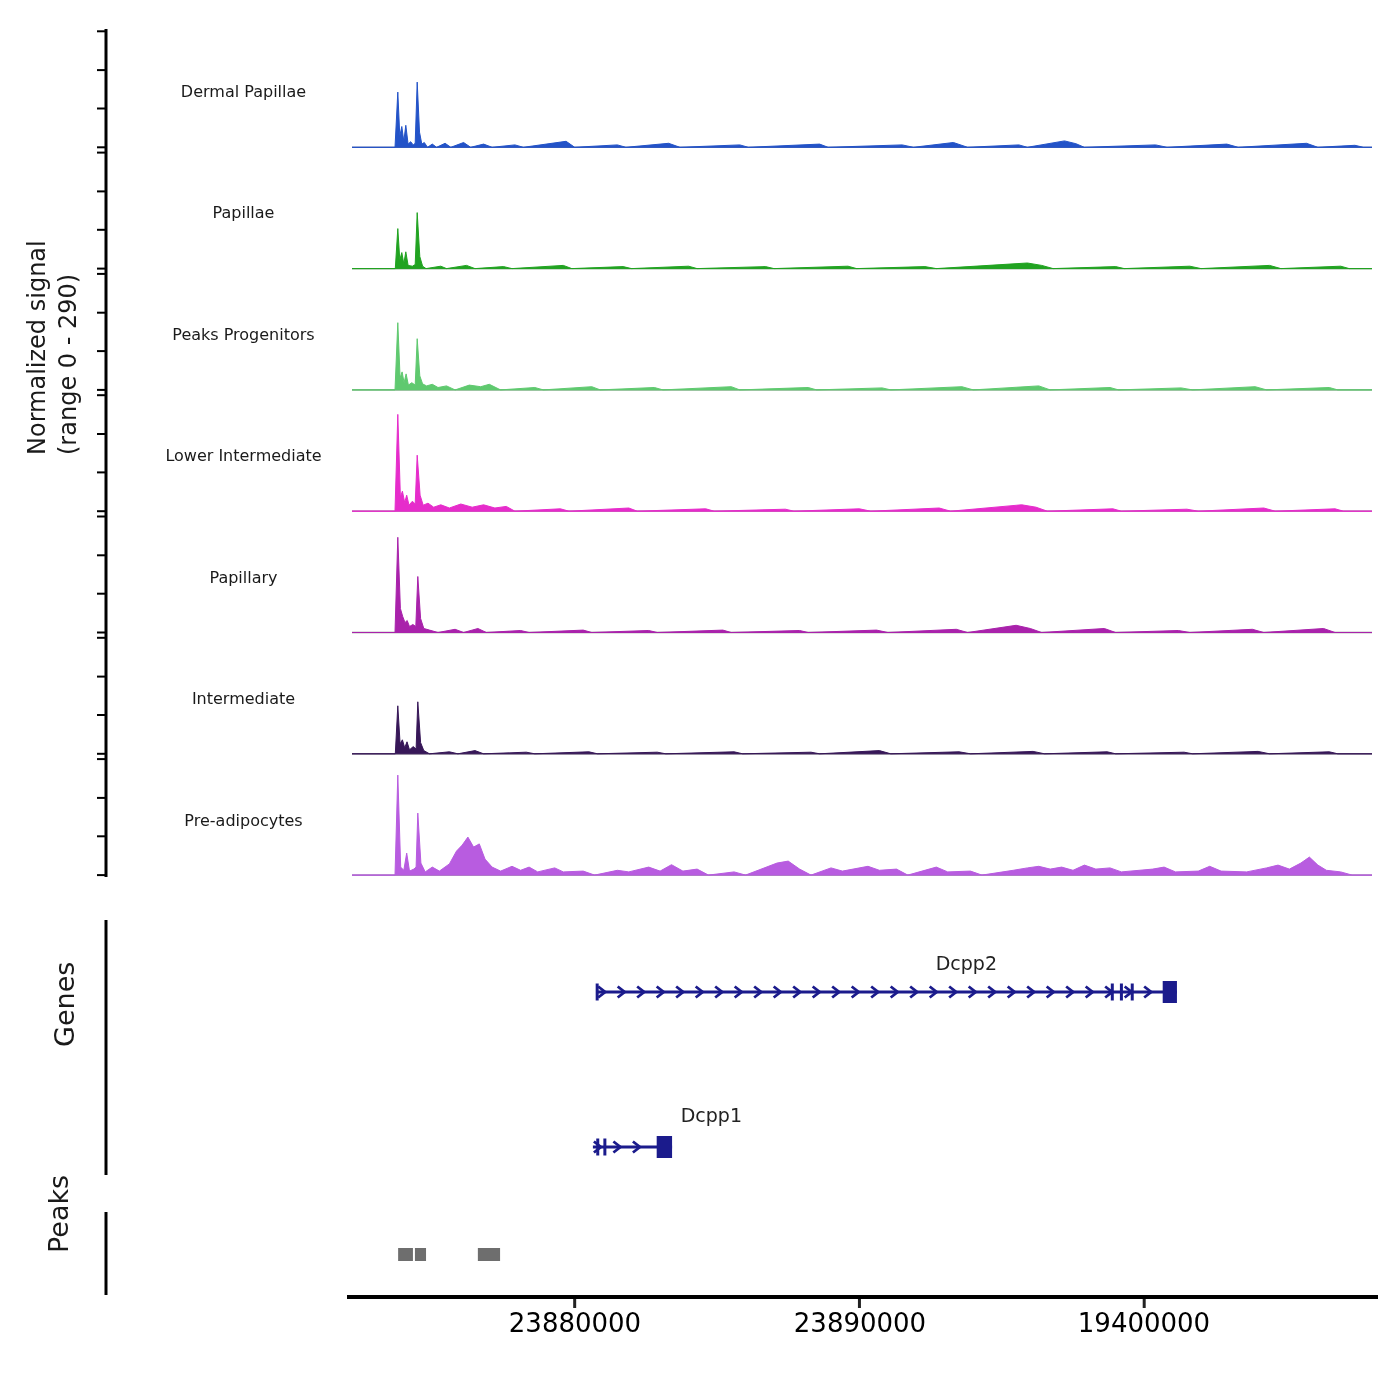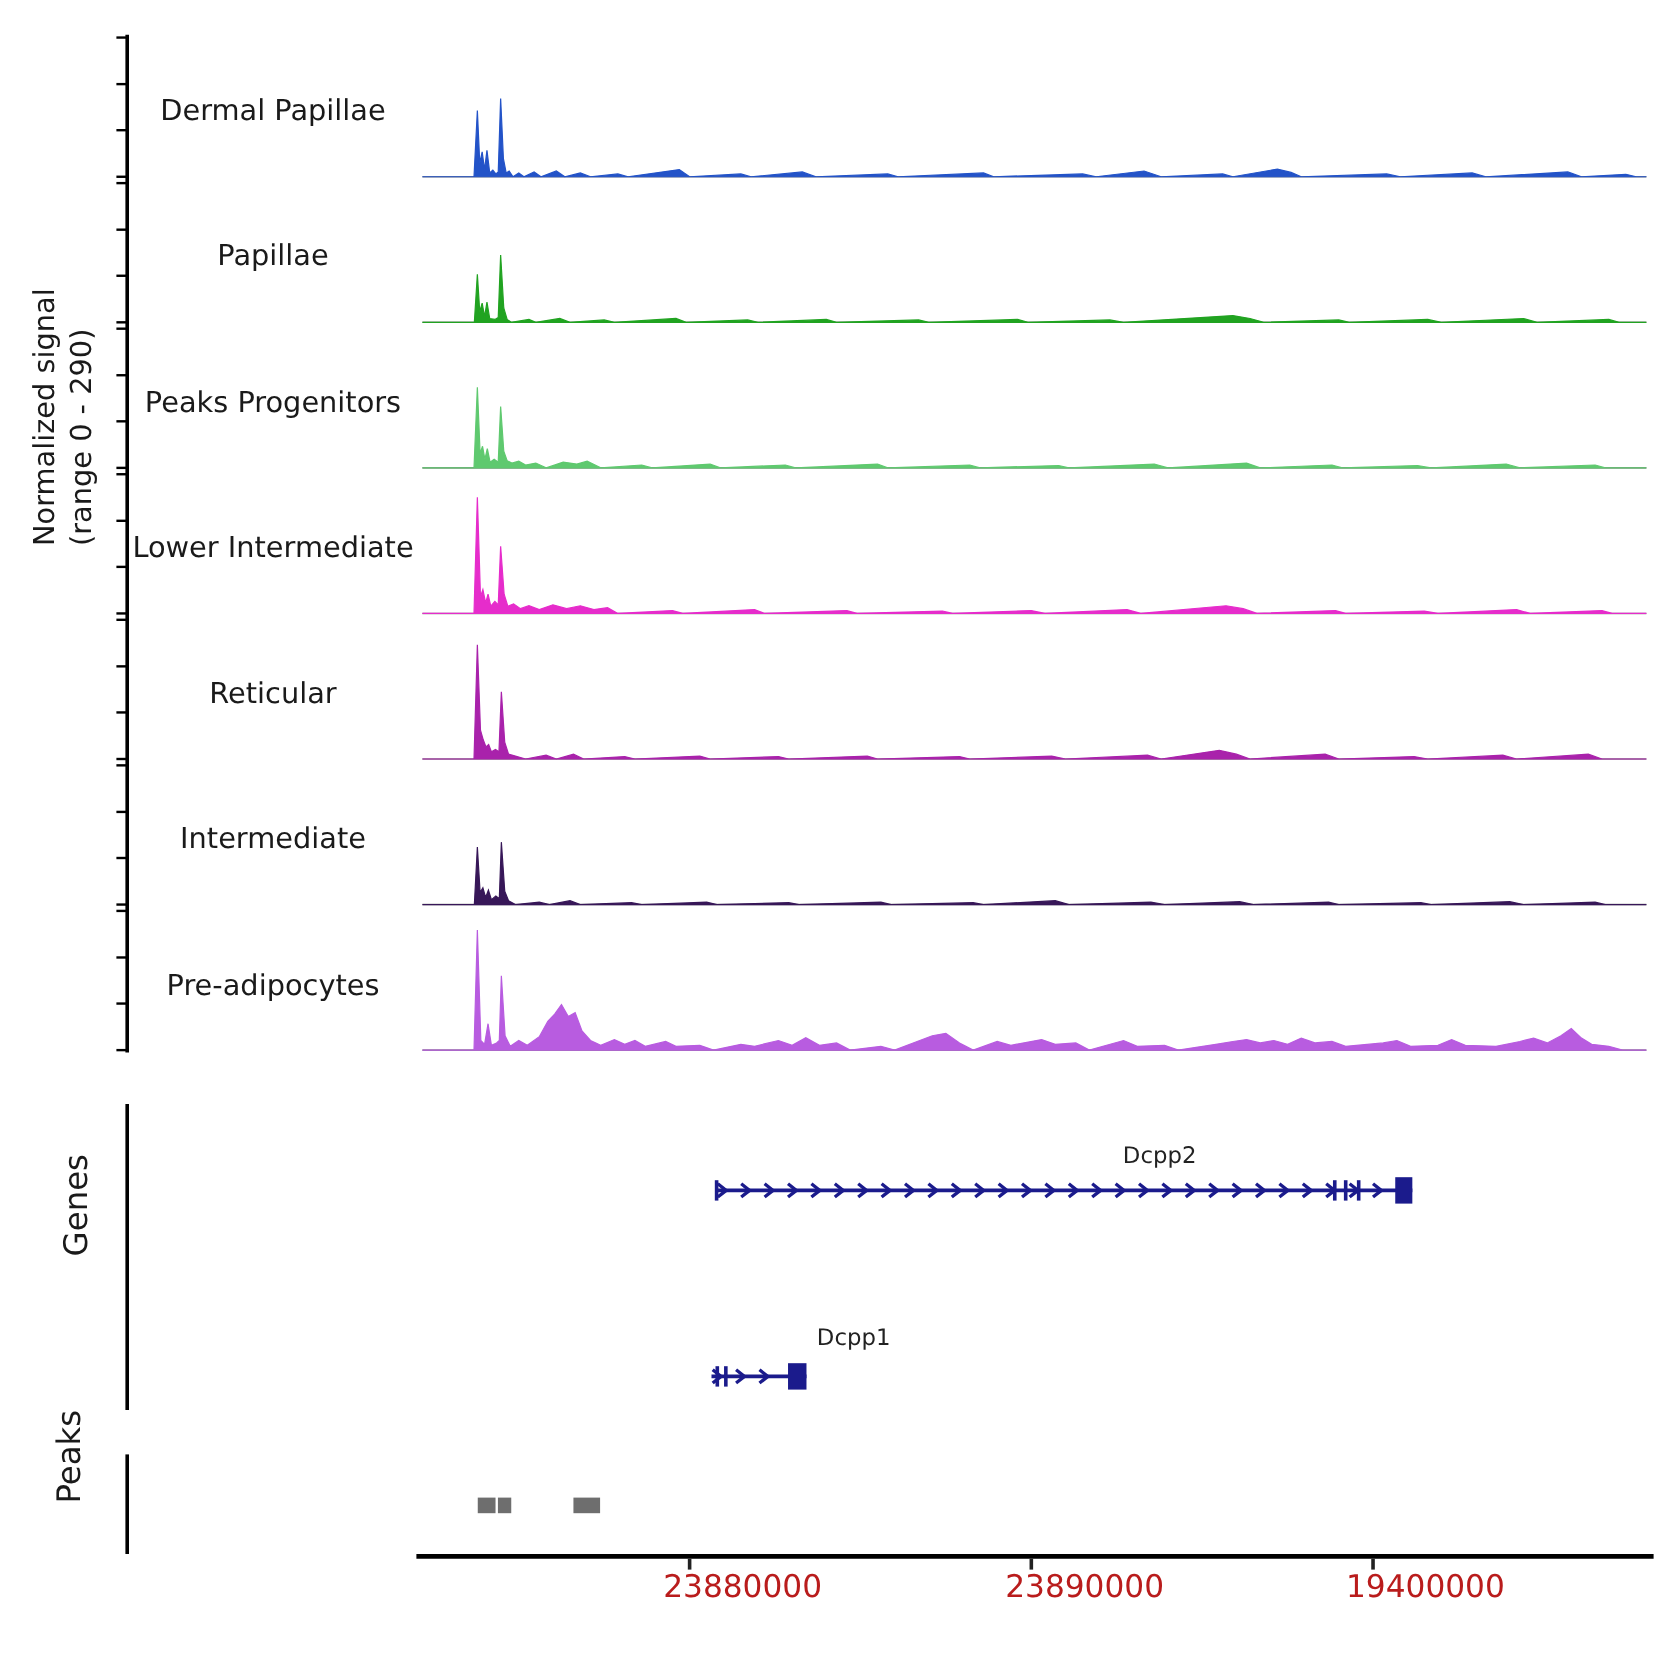--- a/index.html
+++ b/index.html
@@ -1,26 +1,26 @@
 <!DOCTYPE html>
 <html><head>
 <meta charset="utf-8">
 <style>
   html,body{margin:0;padding:0;background:#fff;}
   .page{position:relative;width:1400px;height:1400px;background:#ffffff;
         font-family:"DejaVu Sans","Liberation Sans",sans-serif;overflow:hidden;}
   .abs{position:absolute;}
-  .track-label{left:100px;width:255px;text-align:center;font-size:24px;color:#1a1a1a;line-height:28px;}
+  .track-label{left:116px;width:255px;text-align:center;font-size:16px;color:#1a1a1a;line-height:28px;}
   .rot-wrap{width:0;height:0;}
   .rot-inner{transform:translate(-50%,-50%) rotate(-90deg);text-align:center;white-space:nowrap;
              color:#1a1a1a;}
   .ylab{font-size:24px;line-height:31px;}
   .seclab{font-size:27px;}
   .gene-label{width:220px;text-align:right;font-size:19px;color:#222;line-height:24px;}
-  .xtick{width:220px;text-align:right;font-size:26px;color:#b91c1c;line-height:30px;}
+  .xtick{width:220px;text-align:center;font-size:26px;color:#000000;line-height:30px;}
   .xtitle{width:440px;text-align:center;font-size:29px;color:#0f0f0f;line-height:34px;}
   svg{position:absolute;left:0;top:0;}
 </style>
 </head>
 <body>
 
 <div class="page">
 
   <svg id="fig-svg" width="1400" height="1400" viewBox="0 0 1400 1400">
       <line x1="106" y1="29" x2="106" y2="877" stroke="#000" stroke-width="3"></line>
@@ -116,21 +116,21 @@
       <line x1="347" y1="1297" x2="1378" y2="1297" stroke="#000" stroke-width="4"></line>
       <line x1="574.6800670016751" y1="1299" x2="574.6800670016751" y2="1308" stroke="#222" stroke-width="3"></line>
       <line x1="859.4371859296482" y1="1299" x2="859.4371859296482" y2="1308" stroke="#222" stroke-width="3"></line>
       <line x1="1144.1943048576213" y1="1299" x2="1144.1943048576213" y2="1308" stroke="#222" stroke-width="3"></line>
     </svg>
 
   <div class="abs track-label" style="top:78px">Dermal Papillae</div>
   <div class="abs track-label" style="top:199px">Papillae</div>
   <div class="abs track-label" style="top:321px">Peaks Progenitors</div>
   <div class="abs track-label" style="top:442px">Lower Intermediate</div>
-  <div class="abs track-label" style="top:564px">Reticular</div>
+  <div class="abs track-label" style="top:564px">Papillary</div>
   <div class="abs track-label" style="top:685px">Intermediate</div>
   <div class="abs track-label" style="top:807px">Pre-adipocytes</div>
 
   <div class="abs rot-wrap" style="left:53px;top:455px">
     <div class="rot-inner ylab">
       <div>Normalized signal</div>
       <div>(range 0 - 290)</div>
     </div>
   </div>
 

